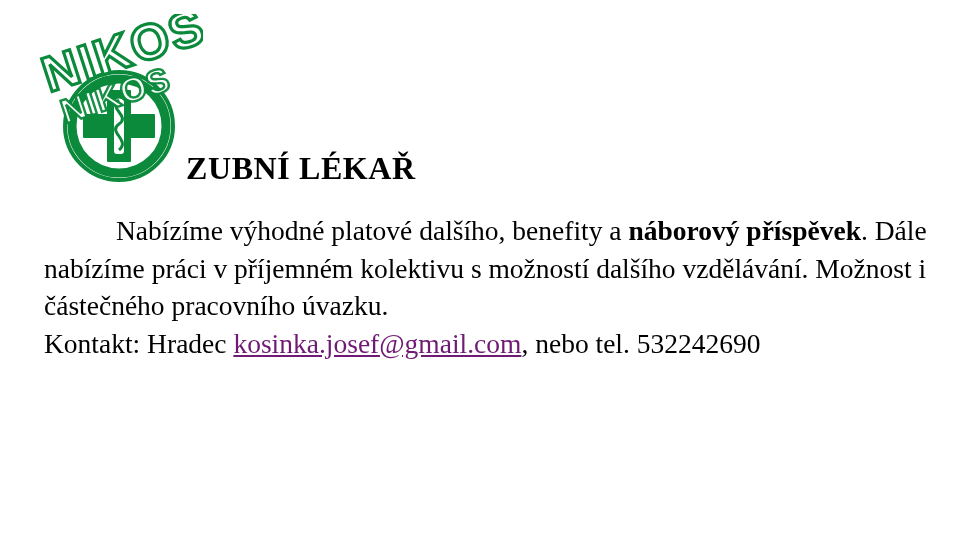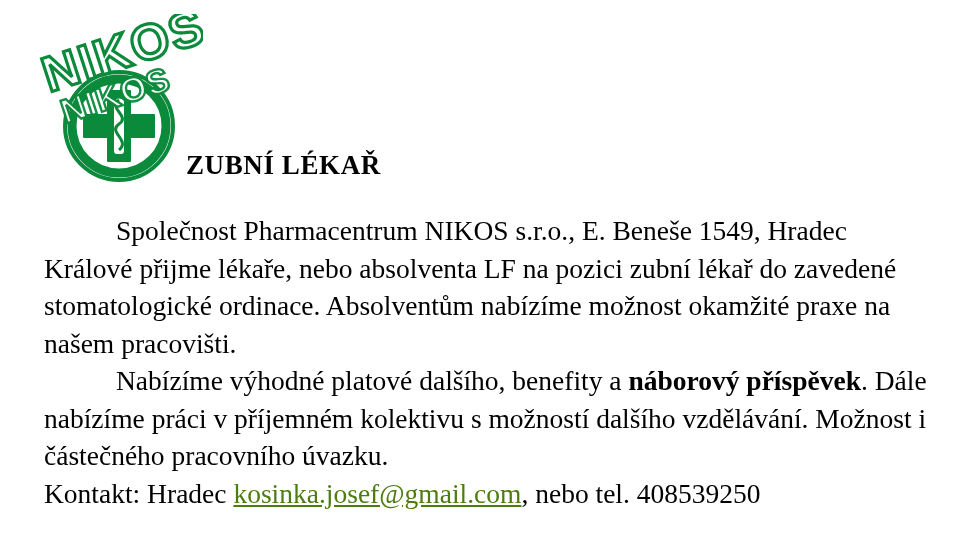--- a/index.html
+++ b/index.html
@@ -31,21 +31,21 @@
   }
   .logo svg { display: block; }
 
   
   .heading {
     position: absolute;
     left: 186px;
     top: 150px;
     font-family: "Liberation Serif", serif;
     font-weight: bold;
-    font-size: 27px;
+    font-size: 32px;
     letter-spacing: 0.6px;
     color: #000000;
     white-space: nowrap;
   }
 
   
   .body-text {
     position: absolute;
     left: 44px;
     top: 212px;
@@ -60,21 +60,21 @@
     text-indent: 72px;
   }
   .para.no-indent {
     text-indent: 0;
   }
   .para b {
     font-weight: bold;
     font-family: Liberation Serif, serif;
   }
   .email-link {
-    color: #4d7c0f;
+    color: #701a75;
     text-decoration: underline;
   }
 </style>
 </head>
 <body>
 
 <div class="page">
 
   <div class="logo">
     <svg width="170" height="175" viewBox="0 0 170 175" xmlns="http://www.w3.org/2000/svg">
@@ -106,21 +106,20 @@
       <g transform="rotate(-18 85 80)" opacity="0.95">
         <text x="26" y="92" font-size="34" font-weight="bold" fill="#ffffff" stroke="#0b8a3c" stroke-width="2.4" letter-spacing="1" font-family="'Liberation Sans', sans-serif">NIKOS</text>
       </g>
     </svg>
   </div>
 
   <div class="heading">ZUBNÍ LÉKAŘ</div>
 
   <div class="body-text">
 
-    <p class="para"><span>Společnost Pharmacentrum NIKOS s.r.o., E. Beneše 1549, Hradec Králové přijme lékaře, nebo absolventa LF na pozici zubní lékař do zavedené stomatologické ordinace. Absolventům nabízíme možnost okamžité praxe na našem pracovišti.</span></p>
 
     <p class="para"><span>Nabízíme výhodné platové dalšího, benefity a </span><b>náborový příspěvek</b><span>. Dále nabízíme práci v příjemném kolektivu s možností dalšího vzdělávání. Možnost i částečného pracovního úvazku.</span></p>
 
-    <p class="para no-indent"><span>Kontakt: Hradec </span><a class="email-link" href="#">kosinka.josef@gmail.com</a><span>, nebo tel. 408539250</span></p>
+    <p class="para no-indent"><span>Kontakt: Hradec </span><a class="email-link" href="#">kosinka.josef@gmail.com</a><span>, nebo tel. 532242690</span></p>
 
   </div>
 
 </div>
 
 </body></html>

